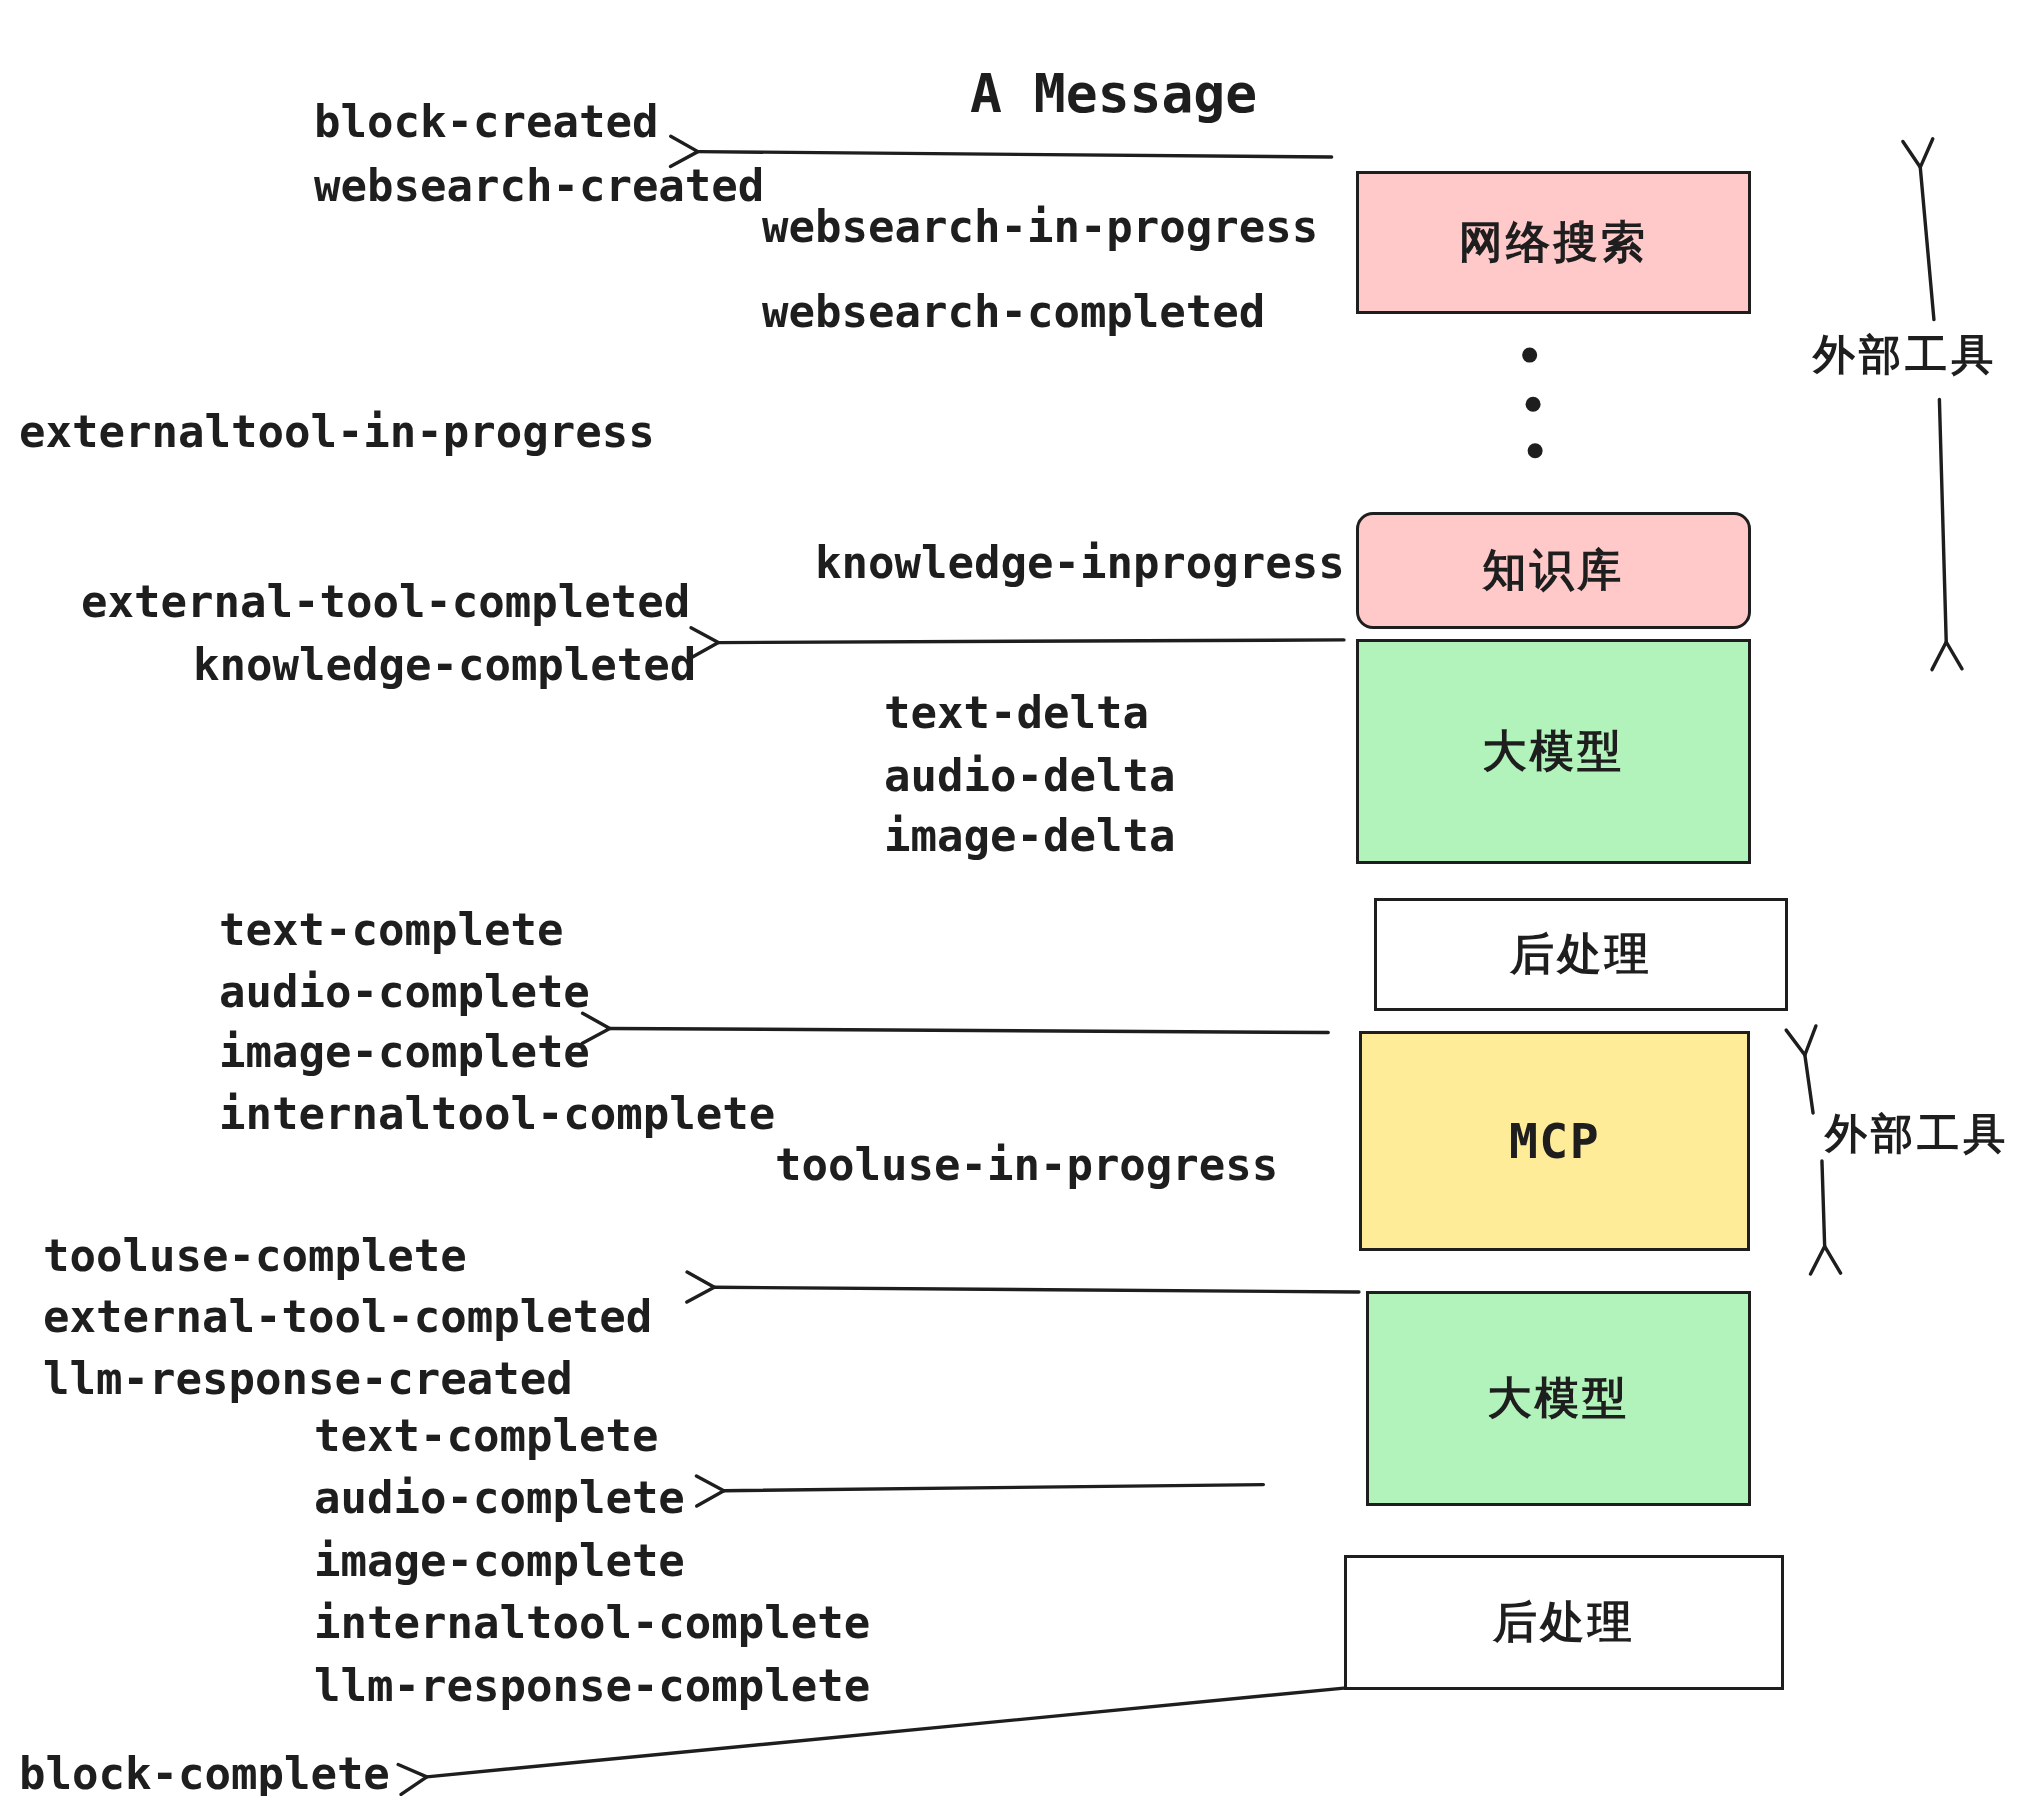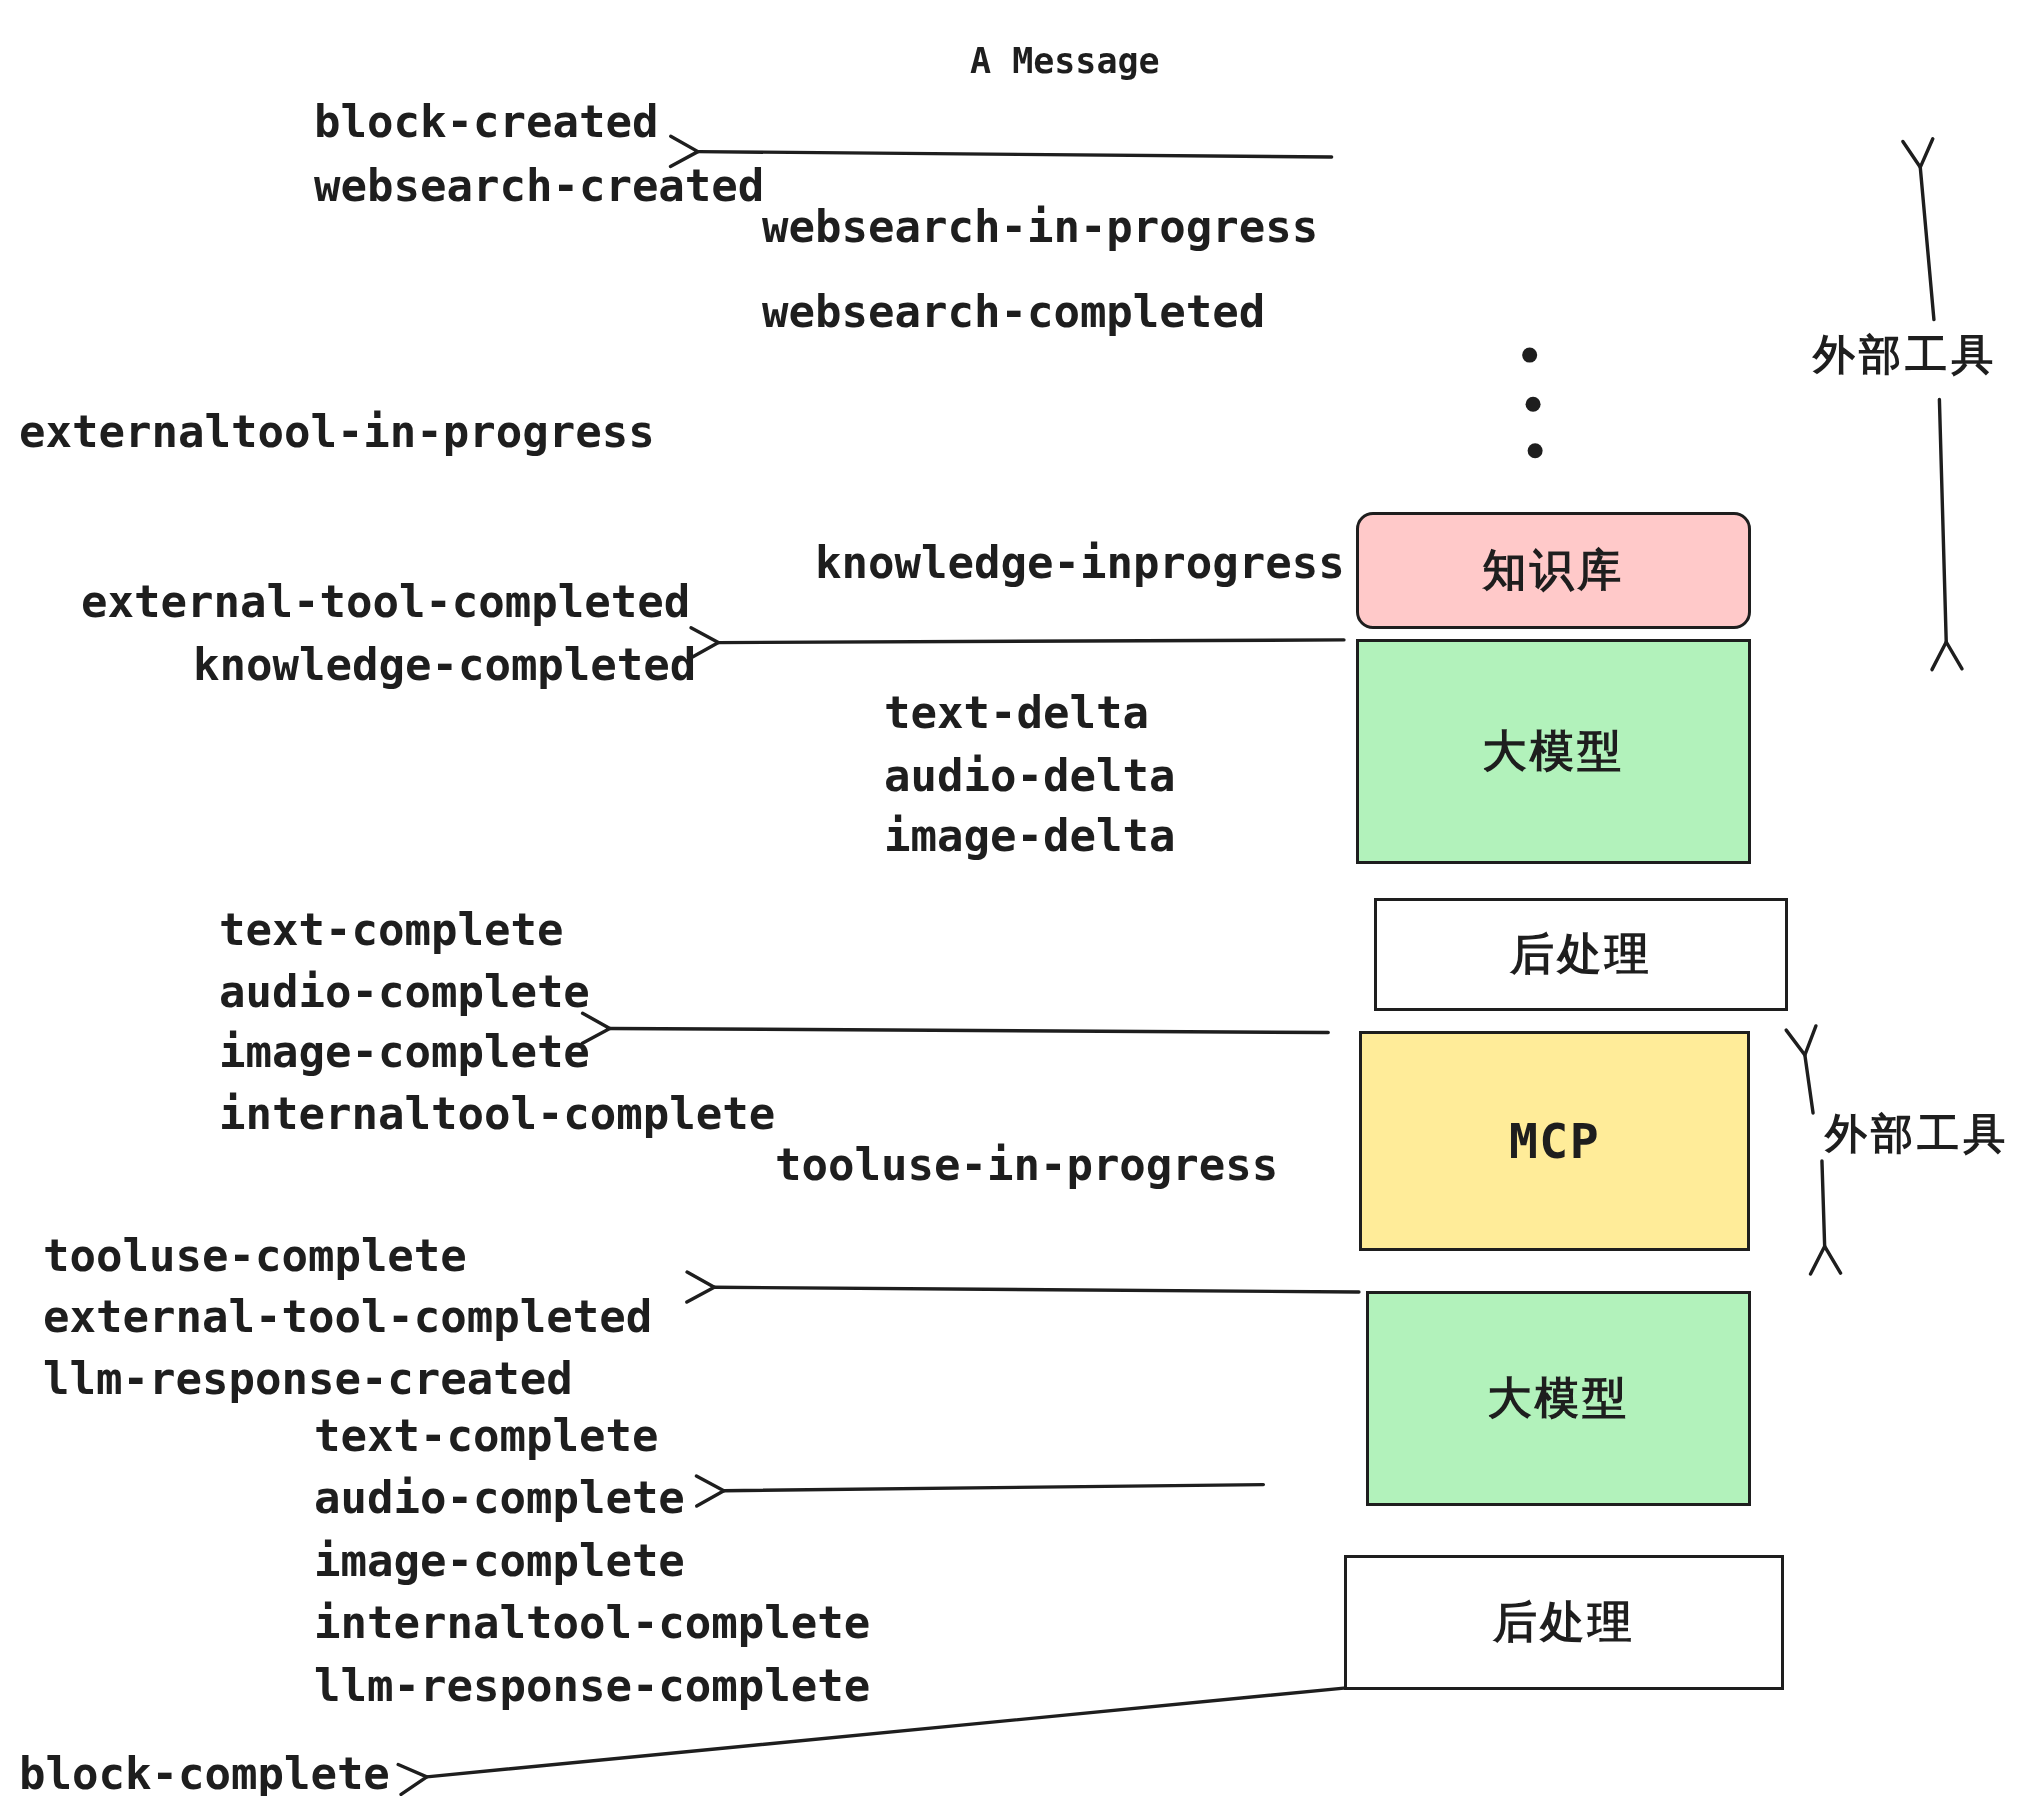--- a/index.html
+++ b/index.html
@@ -25,24 +25,25 @@
   .ev {
     position: absolute;
     font-size: 44px;
     font-weight: bold;
     line-height: 55px;
     white-space: nowrap;
     letter-spacing: 0px;
   }
   .title {
     position: absolute;
-    font-size: 35px;
+    font-size: 53px;
     font-weight: bold;
     line-height: 55px;
     white-space: nowrap;
+    margin-top: 32px;
   }
   .box {
     position: absolute;
     box-sizing: border-box;
     border: 3.4px solid #1e1e1e;
     display: flex;
     align-items: center;
     justify-content: center;
   }
   .box-label {
@@ -119,20 +120,23 @@
   <div class="ev" style="left:43px;   top:1228px;">tooluse-complete</div>
   <div class="ev" style="left:43px;   top:1289px;">external-tool-completed</div>
   <div class="ev" style="left:43px;   top:1351px;">llm-response-created</div>
   <div class="ev" style="left:314px;  top:1408px;">text-complete</div>
   <div class="ev" style="left:314px;  top:1470px;">audio-complete</div>
   <div class="ev" style="left:314px;  top:1533px;">image-complete</div>
   <div class="ev" style="left:314px;  top:1595px;">internaltool-complete</div>
   <div class="ev" style="left:314px;  top:1658px;">llm-response-complete</div>
   <div class="ev" style="left:19px;   top:1746px;">block-complete</div>
 
+  <div class="box" style="left: 1356px; top: 171px; width: 395px; height: 143px; background-color: rgb(255, 201, 201);">
+    <span class="box-label">网络搜索</span>
+  </div>
   <div class="box" style="left: 1356px; top: 512px; width: 395px; height: 117px; background-color: rgb(255, 201, 201); border-radius: 17px;">
     <span class="box-label">知识库</span>
   </div>
   <div class="box" style="left: 1356px; top: 639px; width: 395px; height: 225px; background-color: rgb(178, 242, 187);">
     <span class="box-label">大模型</span>
   </div>
   <div class="box" style="left: 1374px; top: 898px; width: 414px; height: 113px; background-color: rgb(255, 255, 255);">
     <span class="box-label">后处理</span>
   </div>
   <div class="box" style="left: 1359px; top: 1031px; width: 391px; height: 220px; background-color: rgb(255, 236, 153);">

